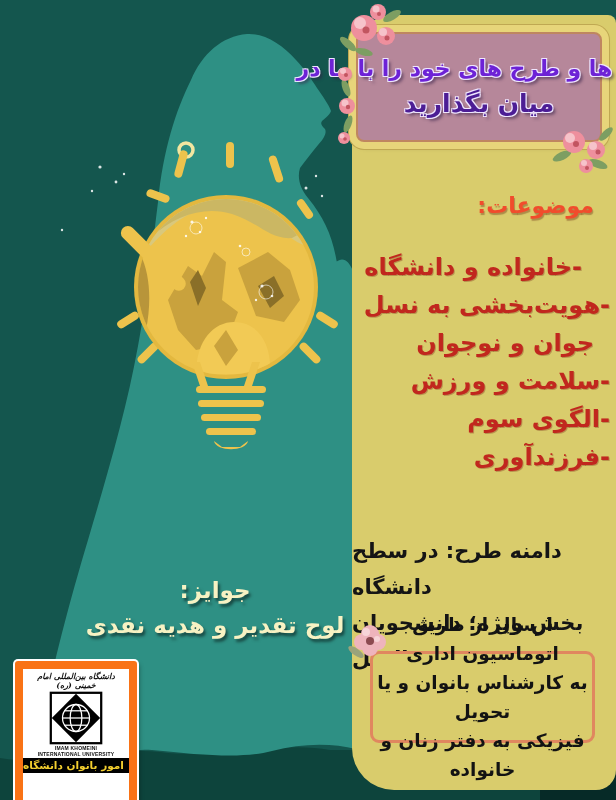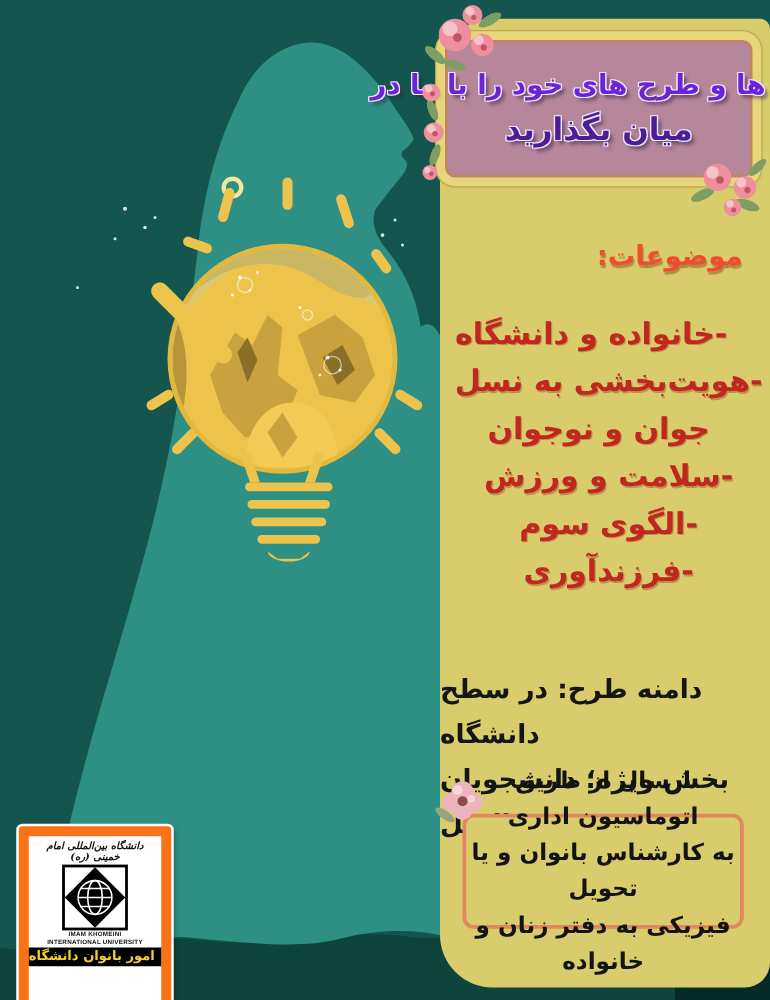--- a/index.html
+++ b/index.html
@@ -17,21 +17,21 @@
           display:flex;flex-direction:column;align-items:center;justify-content:center;
           direction:rtl;z-index:3;}
   .banner .l1{font-size:22px;font-weight:bold;color:#6d22d6;white-space:nowrap;
       text-shadow:-1px -1px 0 #efe6ff,1px -1px 0 #efe6ff,-1px 1px 0 #efe6ff,1px 1px 0 #efe6ff,3px 3px 3px rgba(50,30,70,.55);}
   .banner .l2{font-size:25px;font-weight:bold;color:#4c1d95;margin-top:8px;
       text-shadow:-1px -1px 0 #efe6ff,1px -1px 0 #efe6ff,-1px 1px 0 #efe6ff,1px 1px 0 #efe6ff,3px 3px 3px rgba(50,30,70,.55);}
 
   .topics-heading{position:absolute;right:22px;top:178px;direction:rtl;
       font-size:22px;font-weight:bold;color:#f14c2c;
       text-shadow:1px 2px 1px rgba(90,20,10,.35);z-index:3;}
-  .topics-list{position:absolute;right:6px;top:233px;direction:rtl;text-align:center;
+  .topics-list{position:absolute;right:6px;top:233px;direction:rtl;text-align:right;
       font-size:24px;font-weight:bold;color:#c1271e;line-height:38px;
       text-shadow:1px 1px 0 rgba(110,20,12,.3);z-index:3;}
   .topics-list div{white-space:nowrap;}
   .topics-list div:nth-child(1){margin-left:0;margin-right:28px;}
   .topics-list div:nth-child(3){margin-right:16px;}
 
   .scope{position:absolute;left:0;top:518px;width:100%;direction:rtl;text-align:left;
       font-size:21px;font-weight:bold;color:#151515;line-height:36px;z-index:3;}
 
   .subm-box{position:absolute;left:18px;top:636px;width:219px;height:86px;
@@ -161,20 +161,24 @@
         <path d="M260,362 L252,386 L244,386 L252,362 Z"></path>
         <rect x="196" y="386" width="70" height="7" rx="3.5"></rect>
         <rect x="198" y="400" width="66" height="7" rx="3.5"></rect>
         <rect x="201" y="414" width="60" height="7" rx="3.5"></rect>
         <rect x="206" y="428" width="50" height="7" rx="3.5"></rect>
         <path d="M214,441 C216,452 246,452 248,441 L240,447 L222,447 Z"></path>
       </g>
     </g>
   </svg>
 
+  <div class="prizes">
+    <div class="ph">جوایز:</div>
+    <div class="pt">لوح تقدیر و هدیه نقدی</div>
+  </div>
 
   <div class="panel">
 
     <div class="banner">
       <div class="l1">ایده ها و طرح های خود را با ما در</div>
       <div class="l2">میان بگذارید</div>
     </div>
 
     <div class="topics-heading">موضوعات:</div>
 

